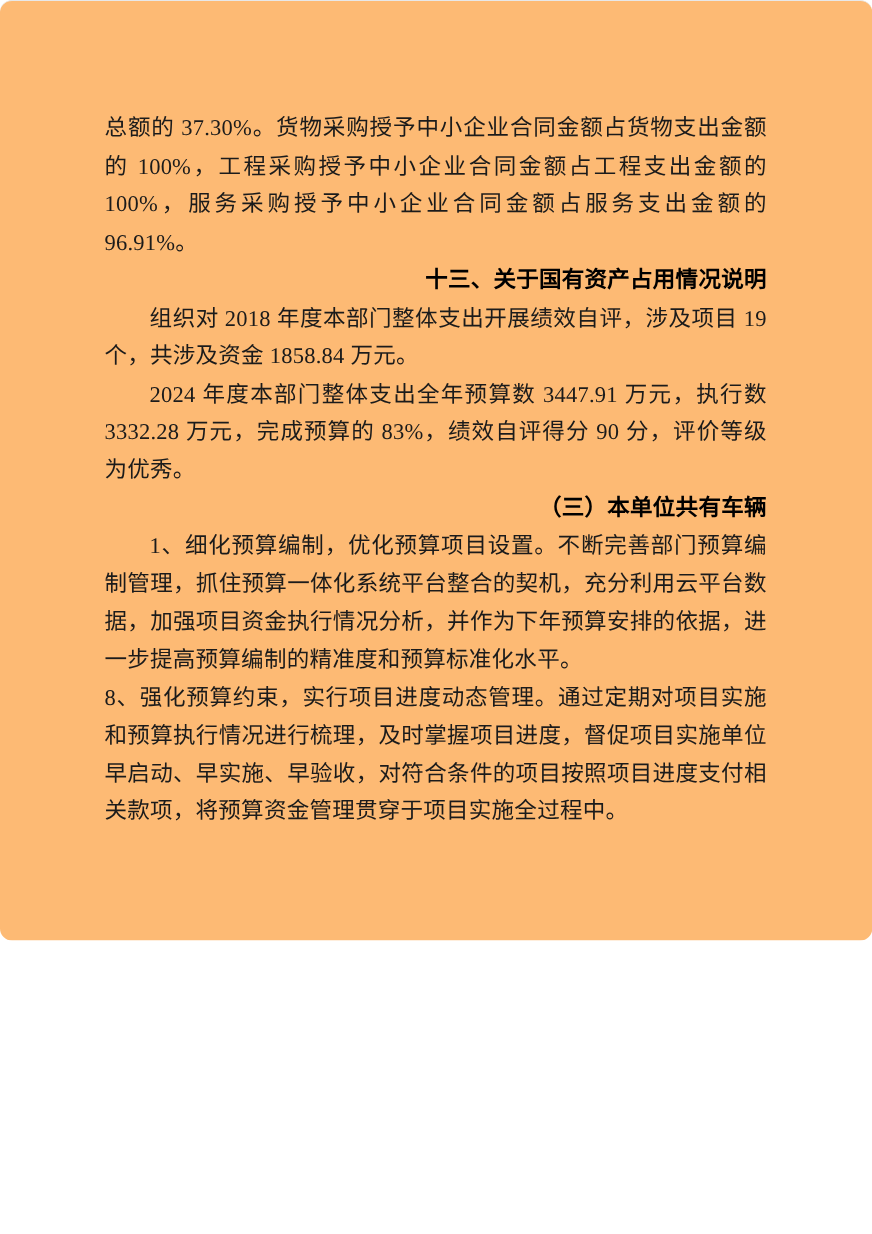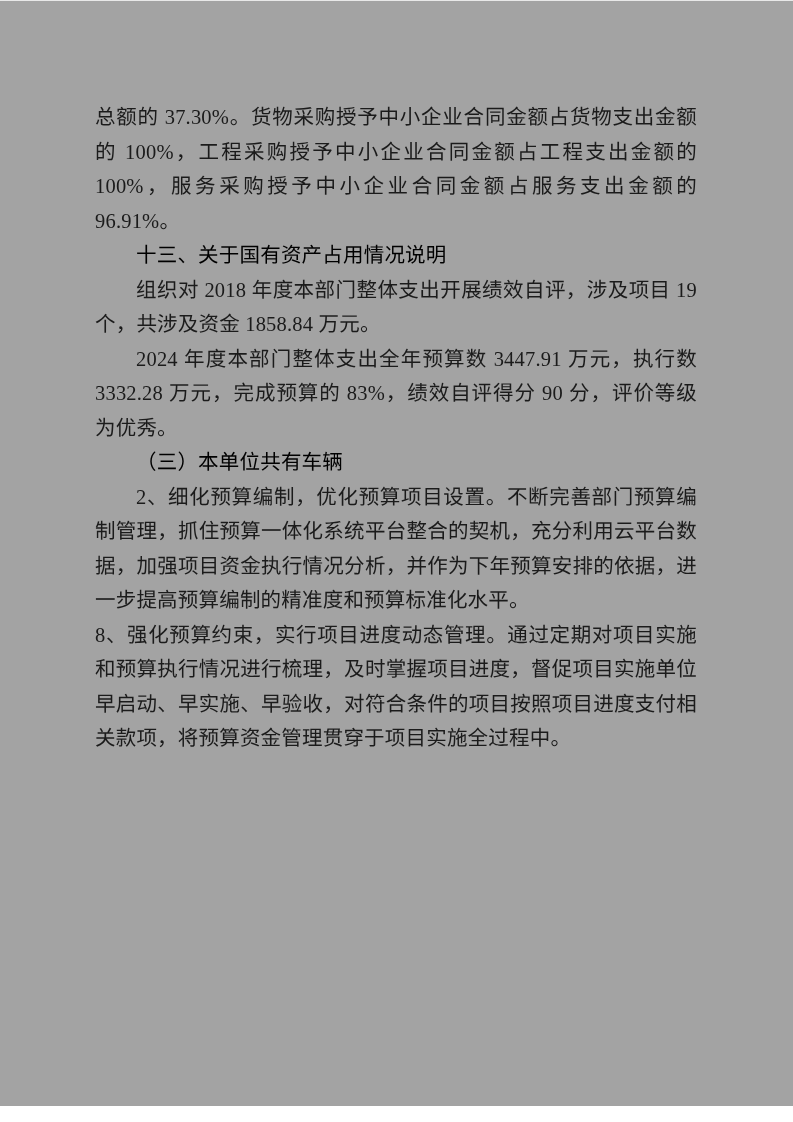--- a/index.html
+++ b/index.html
@@ -3,47 +3,48 @@
 <meta charset="utf-8">
 <style>
   html, body {
     margin: 0;
     padding: 0;
     background: #ffffff;
   }
   .page {
     position: relative;
     width: 793px;
-    height: 1106px;
+    height: 855px;
     box-sizing: border-box;
-    background: #a3a3a3;
+    background: #fdba74;
     padding: 99px 96px 0 95px;
     overflow: hidden;
     border-top: 1px solid #e8e8e8;
+    border-radius: 11px;
   }
   .page p {
     margin: 0;
     padding: 0;
     font-family: "Liberation Serif", "DejaVu Serif", serif;
     font-size: 20.5px;
     line-height: 34.5px;
     color: #1b1b1b;
     text-align: justify;
     text-justify: inter-character;
     letter-spacing: 0.2px;
   }
   .page p.indent {
     text-indent: 2em;
   }
   .page p.heading,
   .page p.subheading {
     font-family: "Liberation Sans", "DejaVu Sans", sans-serif;
-    font-weight: 400;
+    font-weight: 700;
     color: #000000;
-    text-align: left;
+    text-align: right;
     letter-spacing: 0.2px;
   }
 </style>
 </head>
 <body>
 
 <div class="page">
   <p class="body">总额的 37.30%。货物采购授予中小企业合同金额占货物支出金额的 100%，工程采购授予中小企业合同金额占工程支出金额的 100%，服务采购授予中小企业合同金额占服务支出金额的 96.91%。</p>
 
   <p class="heading indent">十三、关于国有资产占用情况说明</p>
@@ -51,16 +52,16 @@
 
 
 
   <p class="body indent">组织对 2018 年度本部门整体支出开展绩效自评，涉及项目 19 个，共涉及资金 1858.84 万元。</p>
 
 
   <p class="body indent">2024 年度本部门整体支出全年预算数 3447.91 万元，执行数 3332.28 万元，完成预算的 83%，绩效自评得分 90 分，评价等级为优秀。</p>
 
   <p class="subheading indent">（三）本单位共有车辆</p>
 
-  <p class="body indent">2、细化预算编制，优化预算项目设置。不断完善部门预算编制管理，抓住预算一体化系统平台整合的契机，充分利用云平台数据，加强项目资金执行情况分析，并作为下年预算安排的依据，进一步提高预算编制的精准度和预算标准化水平。</p>
+  <p class="body indent">1、细化预算编制，优化预算项目设置。不断完善部门预算编制管理，抓住预算一体化系统平台整合的契机，充分利用云平台数据，加强项目资金执行情况分析，并作为下年预算安排的依据，进一步提高预算编制的精准度和预算标准化水平。</p>
 
   <p class="body">8、强化预算约束，实行项目进度动态管理。通过定期对项目实施和预算执行情况进行梳理，及时掌握项目进度，督促项目实施单位早启动、早实施、早验收，对符合条件的项目按照项目进度支付相关款项，将预算资金管理贯穿于项目实施全过程中。</p>
 </div>
 
 </body></html>

